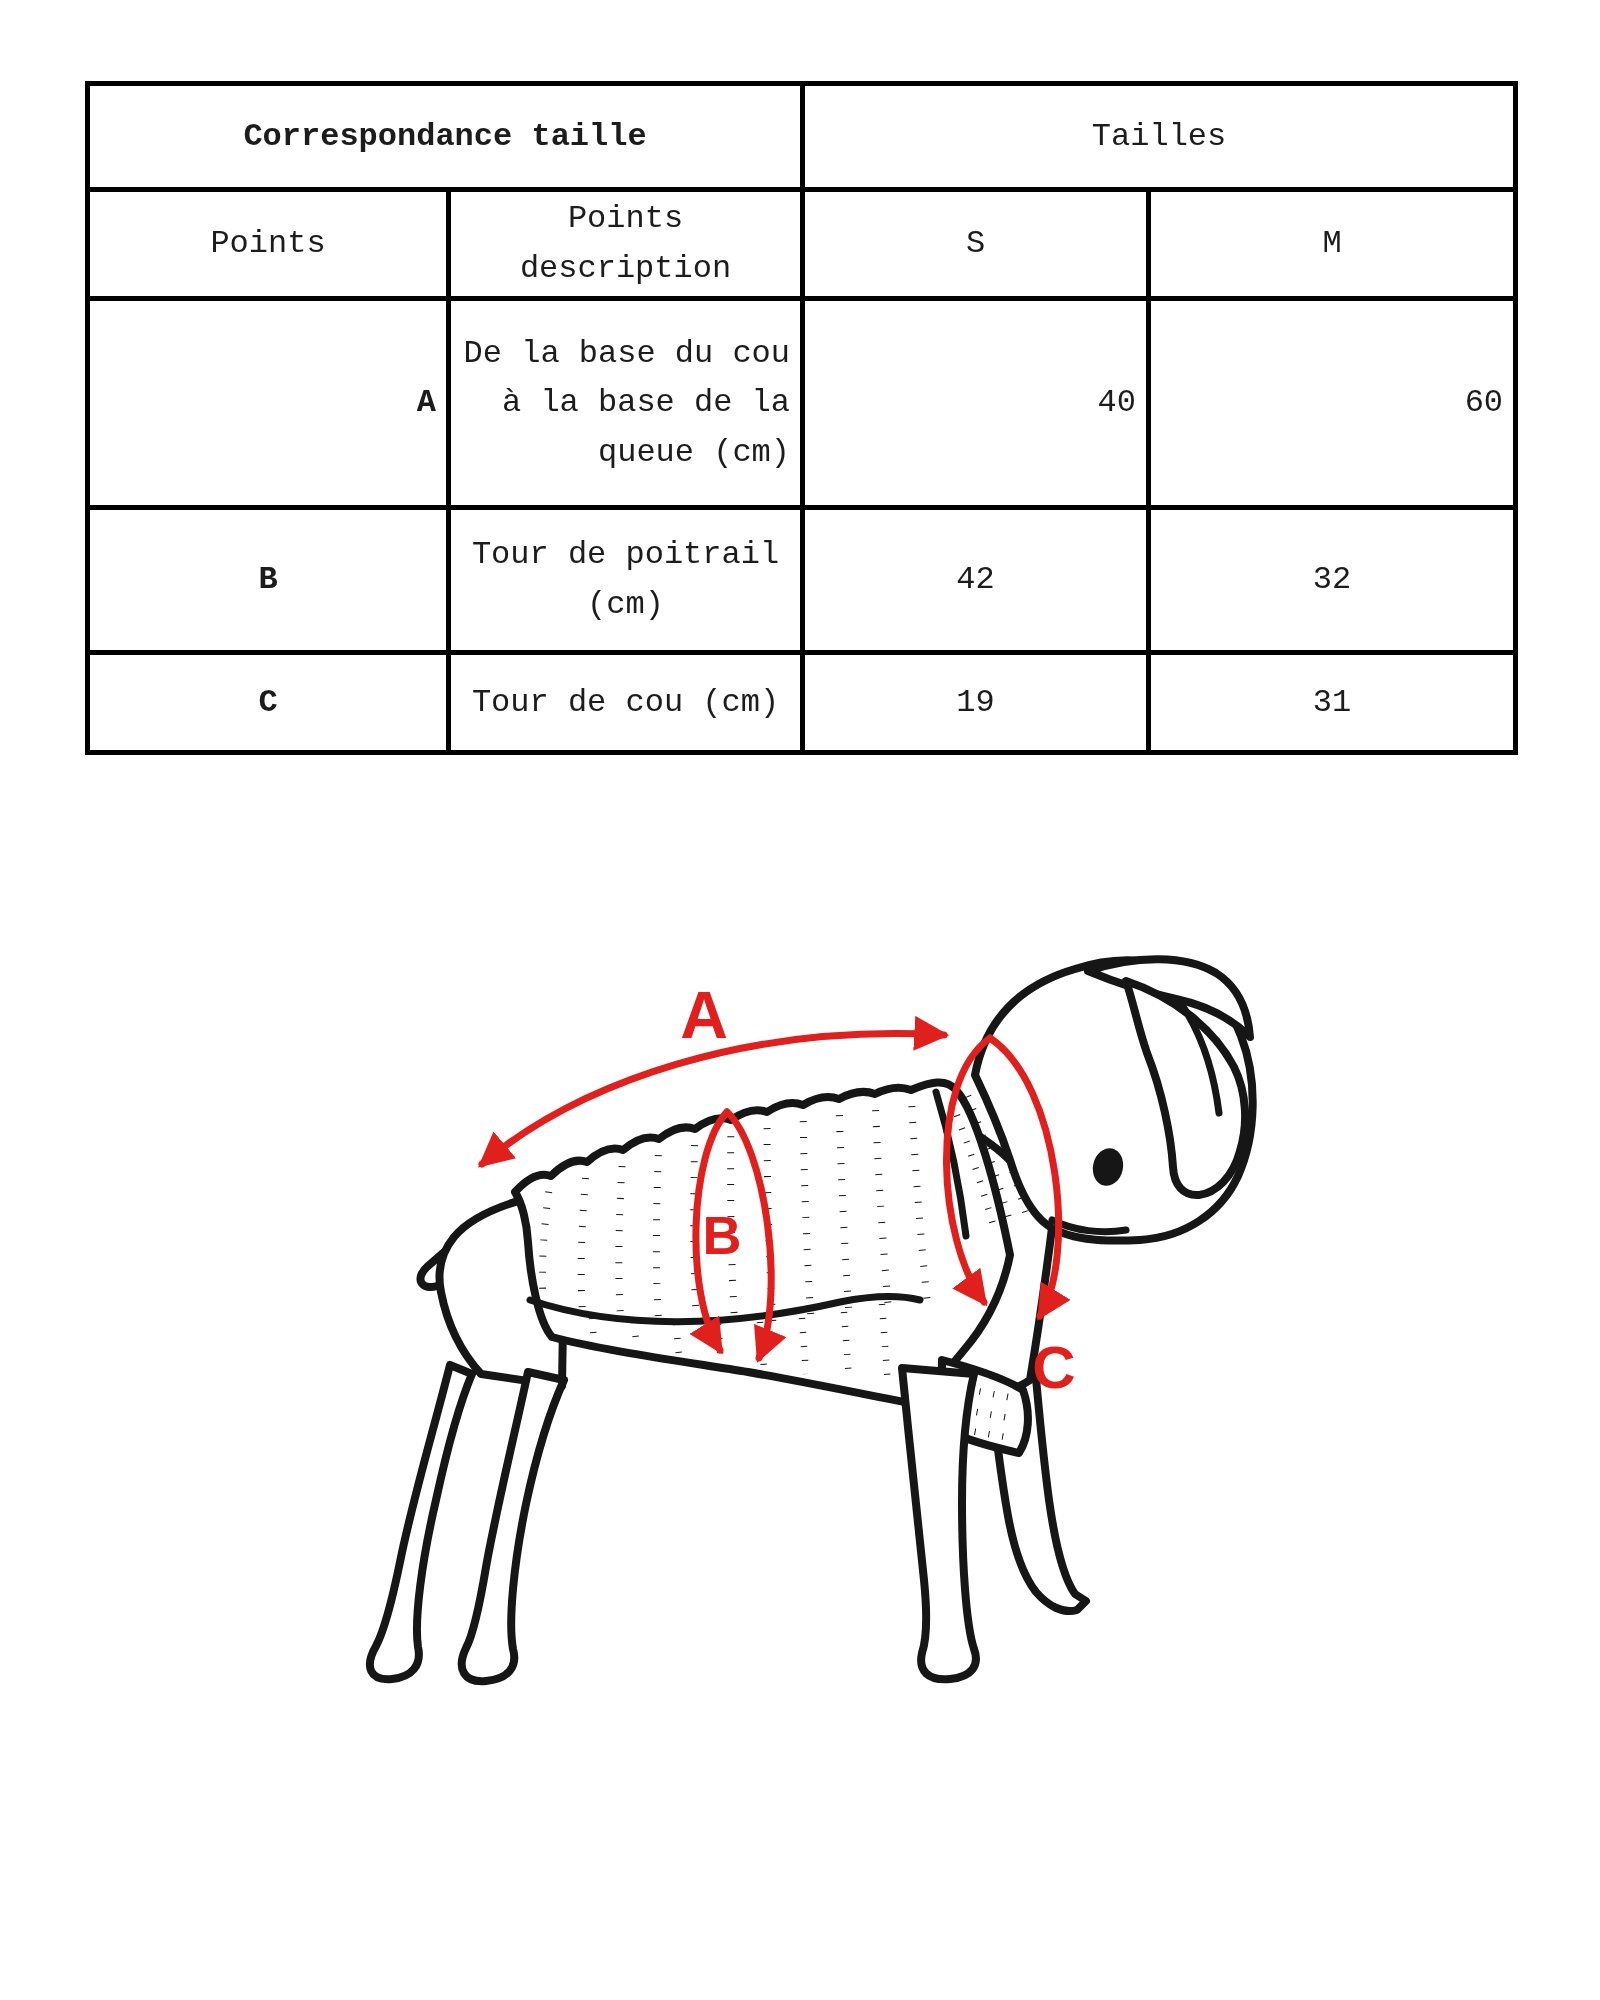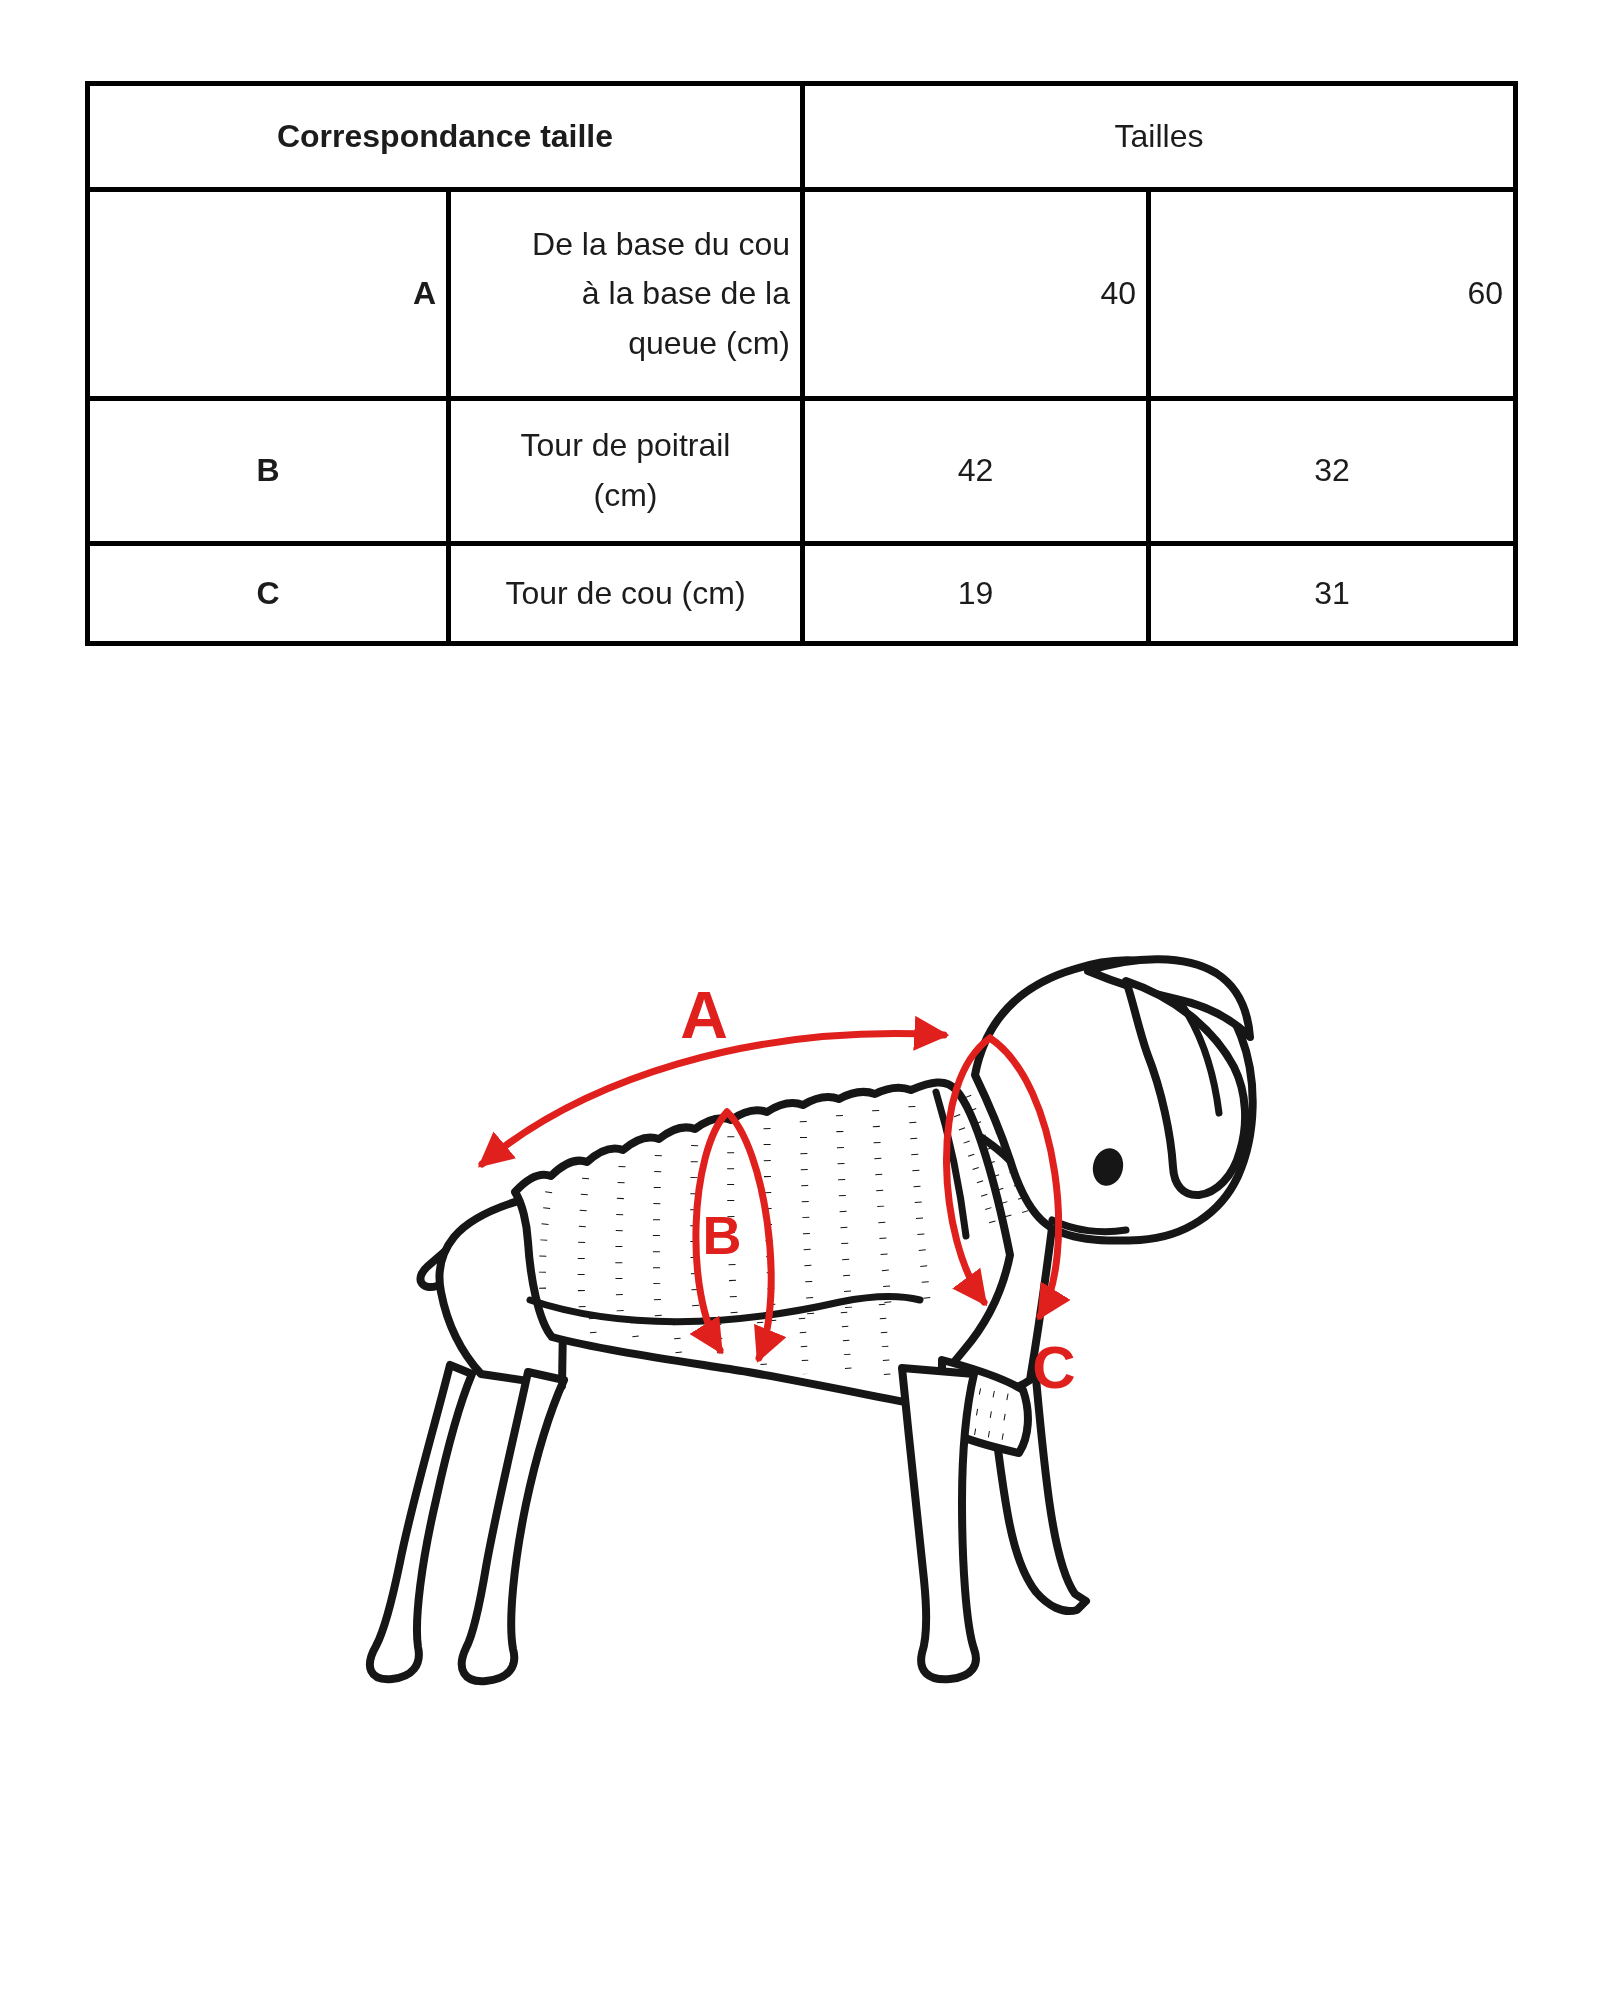--- a/index.html
+++ b/index.html
@@ -1,20 +1,20 @@
 <!DOCTYPE html>
 <html><head>
 <meta charset="utf-8">
 <style>
   html,body{margin:0;padding:0;}
   body{background:#ffffff;font-family:"Liberation Sans","DejaVu Sans",sans-serif;}
   .sheet{position:relative;width:1600px;height:2000px;background:#ffffff;overflow:hidden;}
 
   
-  table.size{position:absolute;left:85px;top:81px;width:1428px;border-collapse:collapse;table-layout:fixed;}
+  table.size{position:absolute;left:85px;top:81px;width:1428px;border-collapse:collapse;table-layout:fixed;font-family:Liberation Mono, monospace;}
   table.size td{border:5px solid #000;text-align:center;vertical-align:middle;
                 color:#1c1c1c;font-size:32px;line-height:1.55;padding:0 10px;box-sizing:border-box;}
   td.title-cell{font-weight:bold;font-size:33px;color:#d9534f;}
   td.point-cell{font-weight:bold;font-size:33px;color:#d9534f;}
   td.desc-cell{white-space:pre-line;}
   tr.r-head1 td{height:106px;}
   tr.r-head2 td{height:109px;}
   tr.r-a td{height:209px;text-align:right;}
   tr.r-b td{height:145px;}
   tr.r-c td{height:100px;}
@@ -37,20 +37,26 @@
     <colgroup>
         <col style="width:361px">
         <col style="width:354px">
         <col style="width:346px">
         <col style="width:367px">
       </colgroup>
     <tbody>
         <tr class="r-head1">
       <td colspan="2" class="title-cell">Correspondance taille</td>
       <td colspan="2">Tailles</td>
+    </tr>
+    <tr class="r-head2">
+      <td>Points</td>
+      <td>Points description</td>
+      <td>S</td>
+      <td>M</td>
     </tr>
     <tr class="r-a">
       <td class="point-cell">A</td>
       <td class="desc-cell">De la base du cou
 à la base de la
 queue (cm)</td>
       <td>40</td>
       <td>60</td>
     </tr>
     <tr class="r-b">

